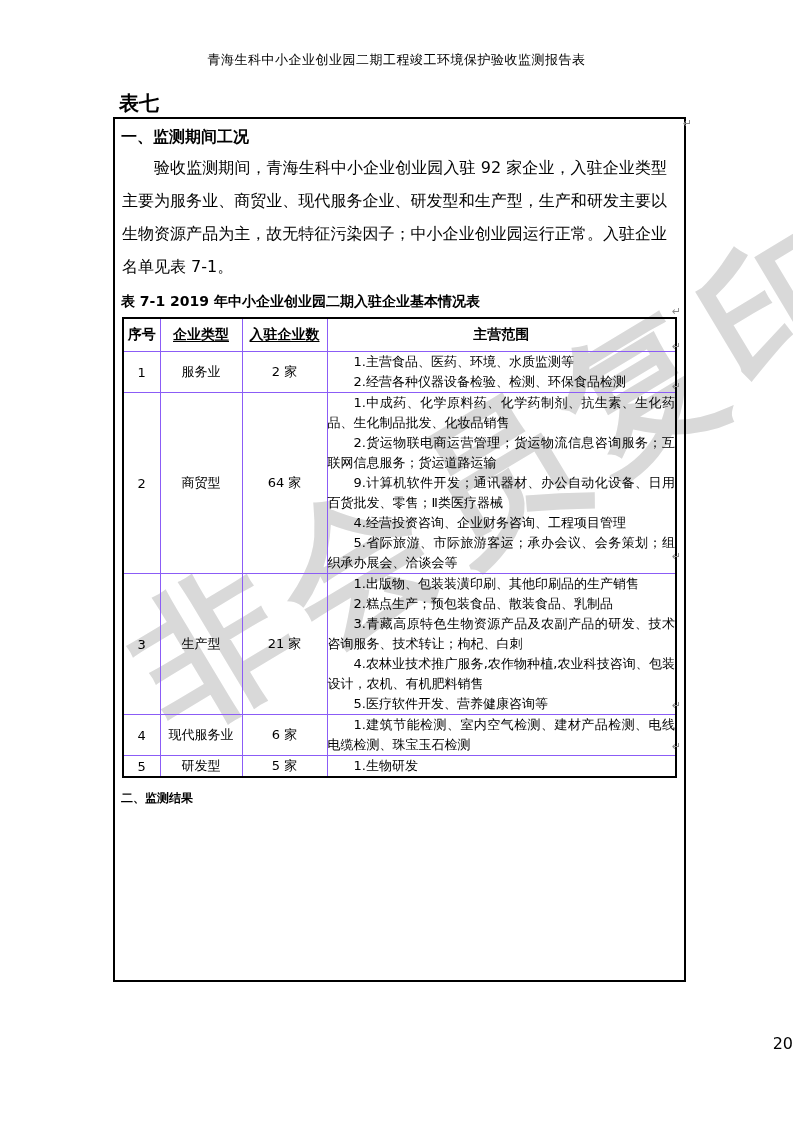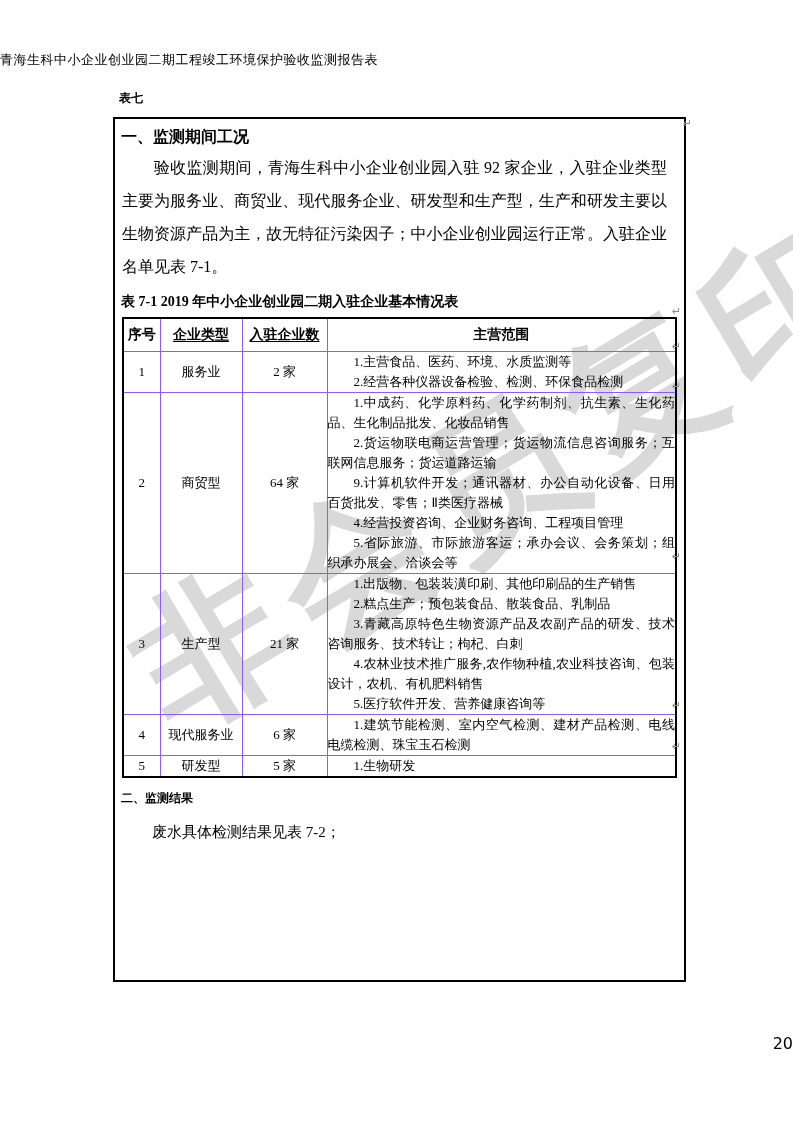--- a/index.html
+++ b/index.html
@@ -10,30 +10,30 @@
   }
   
   .watermark{
     position:absolute;left:148px;top:612px;z-index:0;
     font-size:152px;line-height:152px;font-weight:bold;letter-spacing:14px;
     color:#d9d9d9;white-space:nowrap;
     transform:rotate(-31deg);transform-origin:left center;
     user-select:none;
   }
   .header-title{
-    position:absolute;top:51px;left:0;width:100%;
+    position:absolute;top:51px;left:0;width:100%;text-align:center;
     font-size:13px;letter-spacing:0.5px;z-index:1;
   }
   .table-label{
-    position:absolute;top:90px;left:119px;font-size:12px;font-weight:bold;z-index:1;
+    position:absolute;top:90px;left:119px;font-size:20px;font-weight:bold;z-index:1;
   }
   .doc-box{
     position:absolute;left:113px;top:117px;width:573px;height:865px;
     box-sizing:border-box;border:2px solid #000;background:transparent;
-    padding:5px 6px 0 6px;z-index:1;font-family:Liberation Serif, serif;
+    padding:5px 6px 0 6px;z-index:1;
   }
   .sec-heading{font-size:16px;font-weight:bold;line-height:25px;margin:0;}
   .body-para{
     font-size:16px;line-height:33px;text-indent:2em;text-align:justify;
     margin:2px 11px 0 1px;
   }
   .tbl-title{font-size:14px;font-weight:bold;text-align:left;margin:10px 0 6px 0;}
   table.info{
     border-collapse:collapse;table-layout:fixed;width:553px;
     border:2px solid #000;margin-left:1px;
@@ -152,19 +152,18 @@
           <td class="scope-lone">
             <div class="item">1.生物研发</div>
           </td>
         </tr>
       </tbody>
     </table>
 
     <div class="sec2-heading">二、监测结果</div>
 
 
-    <div class="final-para">废水具体检测结果见表 7-2；</div>
 
   </div>
 
   <div class="page-number">20</div>
 
 </div>
 
 </body></html>

